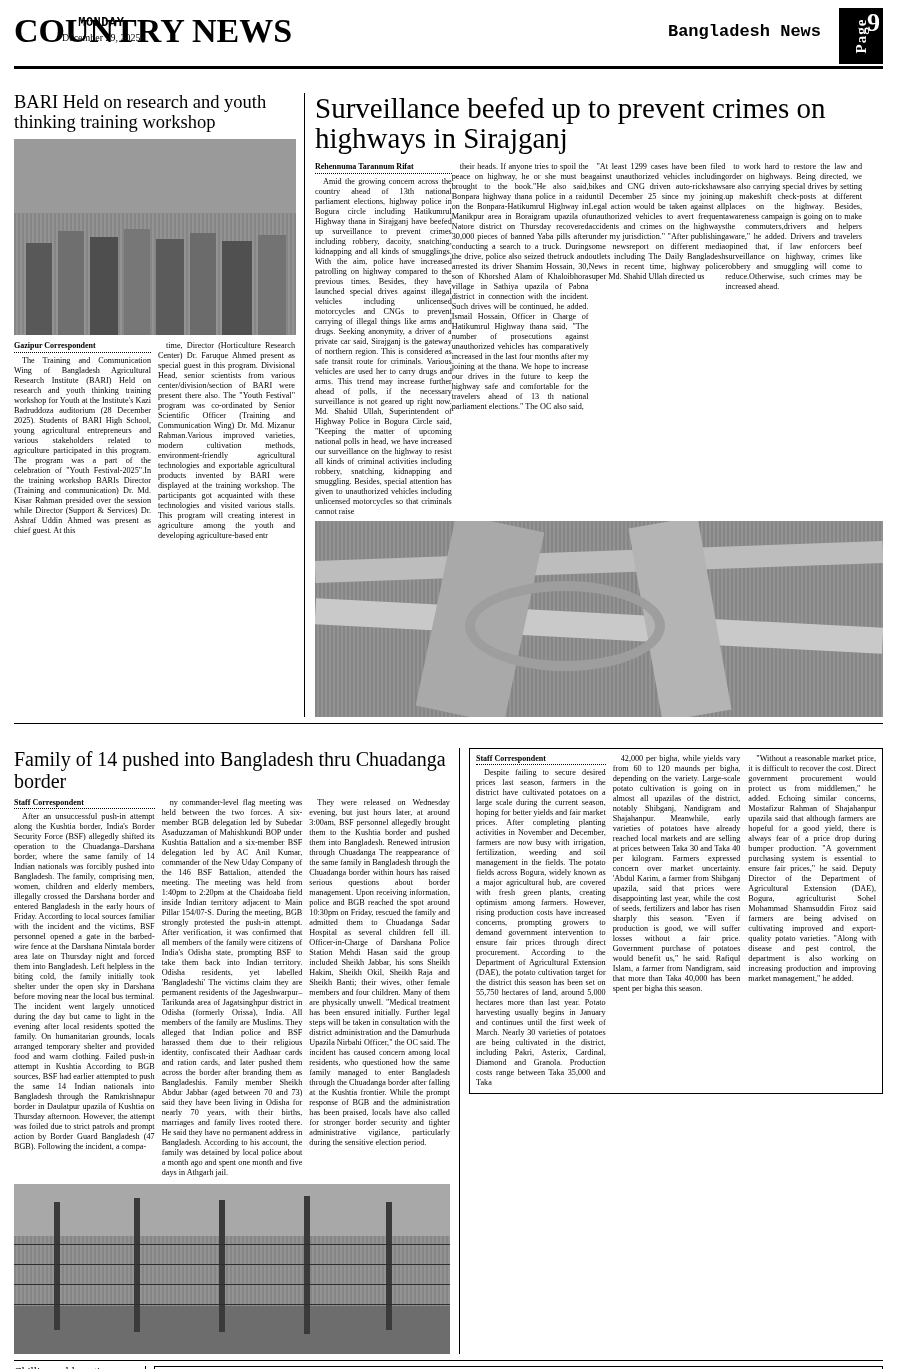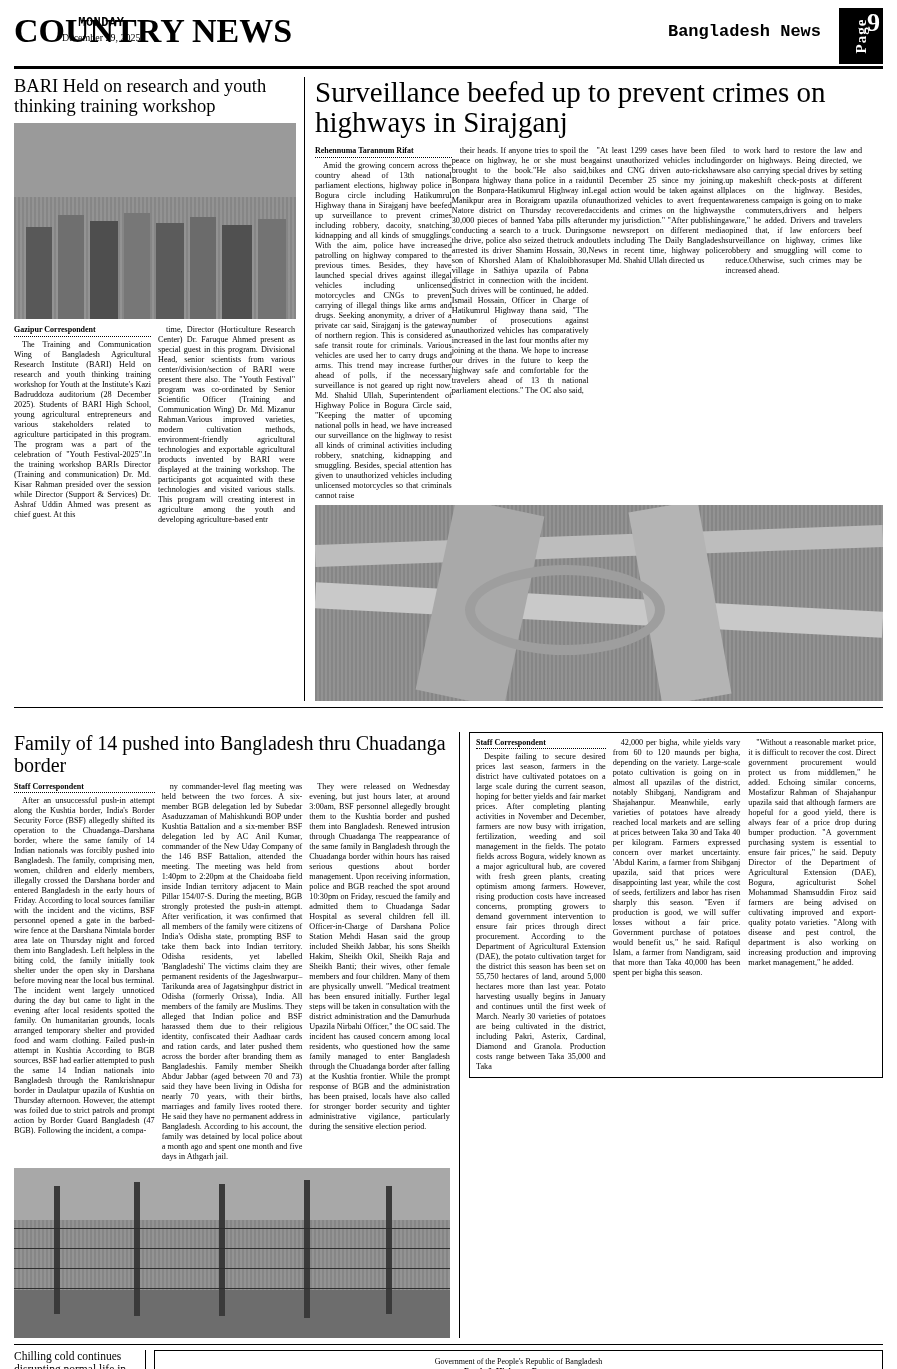--- a/index.html
+++ b/index.html
@@ -17,21 +17,21 @@
   .mast-title{position:absolute;left:0;right:0;top:2px;font-size:34px;font-weight:bold;letter-spacing:0px;}
   .mast-right{position:absolute;right:62px;top:12px;font-size:17px;font-weight:bold;font-family:Liberation Mono, monospace;}
   .page-tab{position:absolute;right:0;top:-2px;width:44px;height:56px;background:#000;color:#fff;}
   .page-tab span{display:block;transform:rotate(-90deg);transform-origin:center;font-size:15px;font-weight:bold;
     width:56px;height:44px;line-height:44px;text-align:center;position:absolute;left:-6px;top:6px;letter-spacing:1px;}
   .page-tab .bignum{position:absolute;right:3px;top:2px;font-size:26px;font-weight:bold;transform:none;width:auto;height:auto;line-height:1;left:auto;}
   .byline{font-size:8px;font-weight:bold;border-bottom:1px dotted #000;padding-bottom:1px;margin-bottom:3px;}
   .body-col{font-size:8.2px;line-height:1.22;text-align:justify;}
   .body-col p{margin:0 0 0 0;text-indent:8px;}
   
-  .top{display:flex;margin-top:8px;}
+  .top{display:flex;margin-top:24px;}
   .top-left{width:282px;padding-right:8px;border-right:1px solid #000;}
   .top-right{flex:1;padding-left:10px;}
   .bari-head{font-size:18.5px;line-height:1.08;font-weight:normal;font-family:"Liberation Serif",serif;}
   .photo{background:#8d8d8d;position:relative;overflow:hidden;}
   .photo.p1{height:196px;margin-top:6px;}
   .surv-head{font-size:29px;line-height:1.05;font-weight:normal;}
   .surv-cols{display:flex;margin-top:8px;}
   .surv-cols .c{width:calc((100% - 21px)/4);}
   .photo.p2{height:196px;margin-top:4px;}
   

